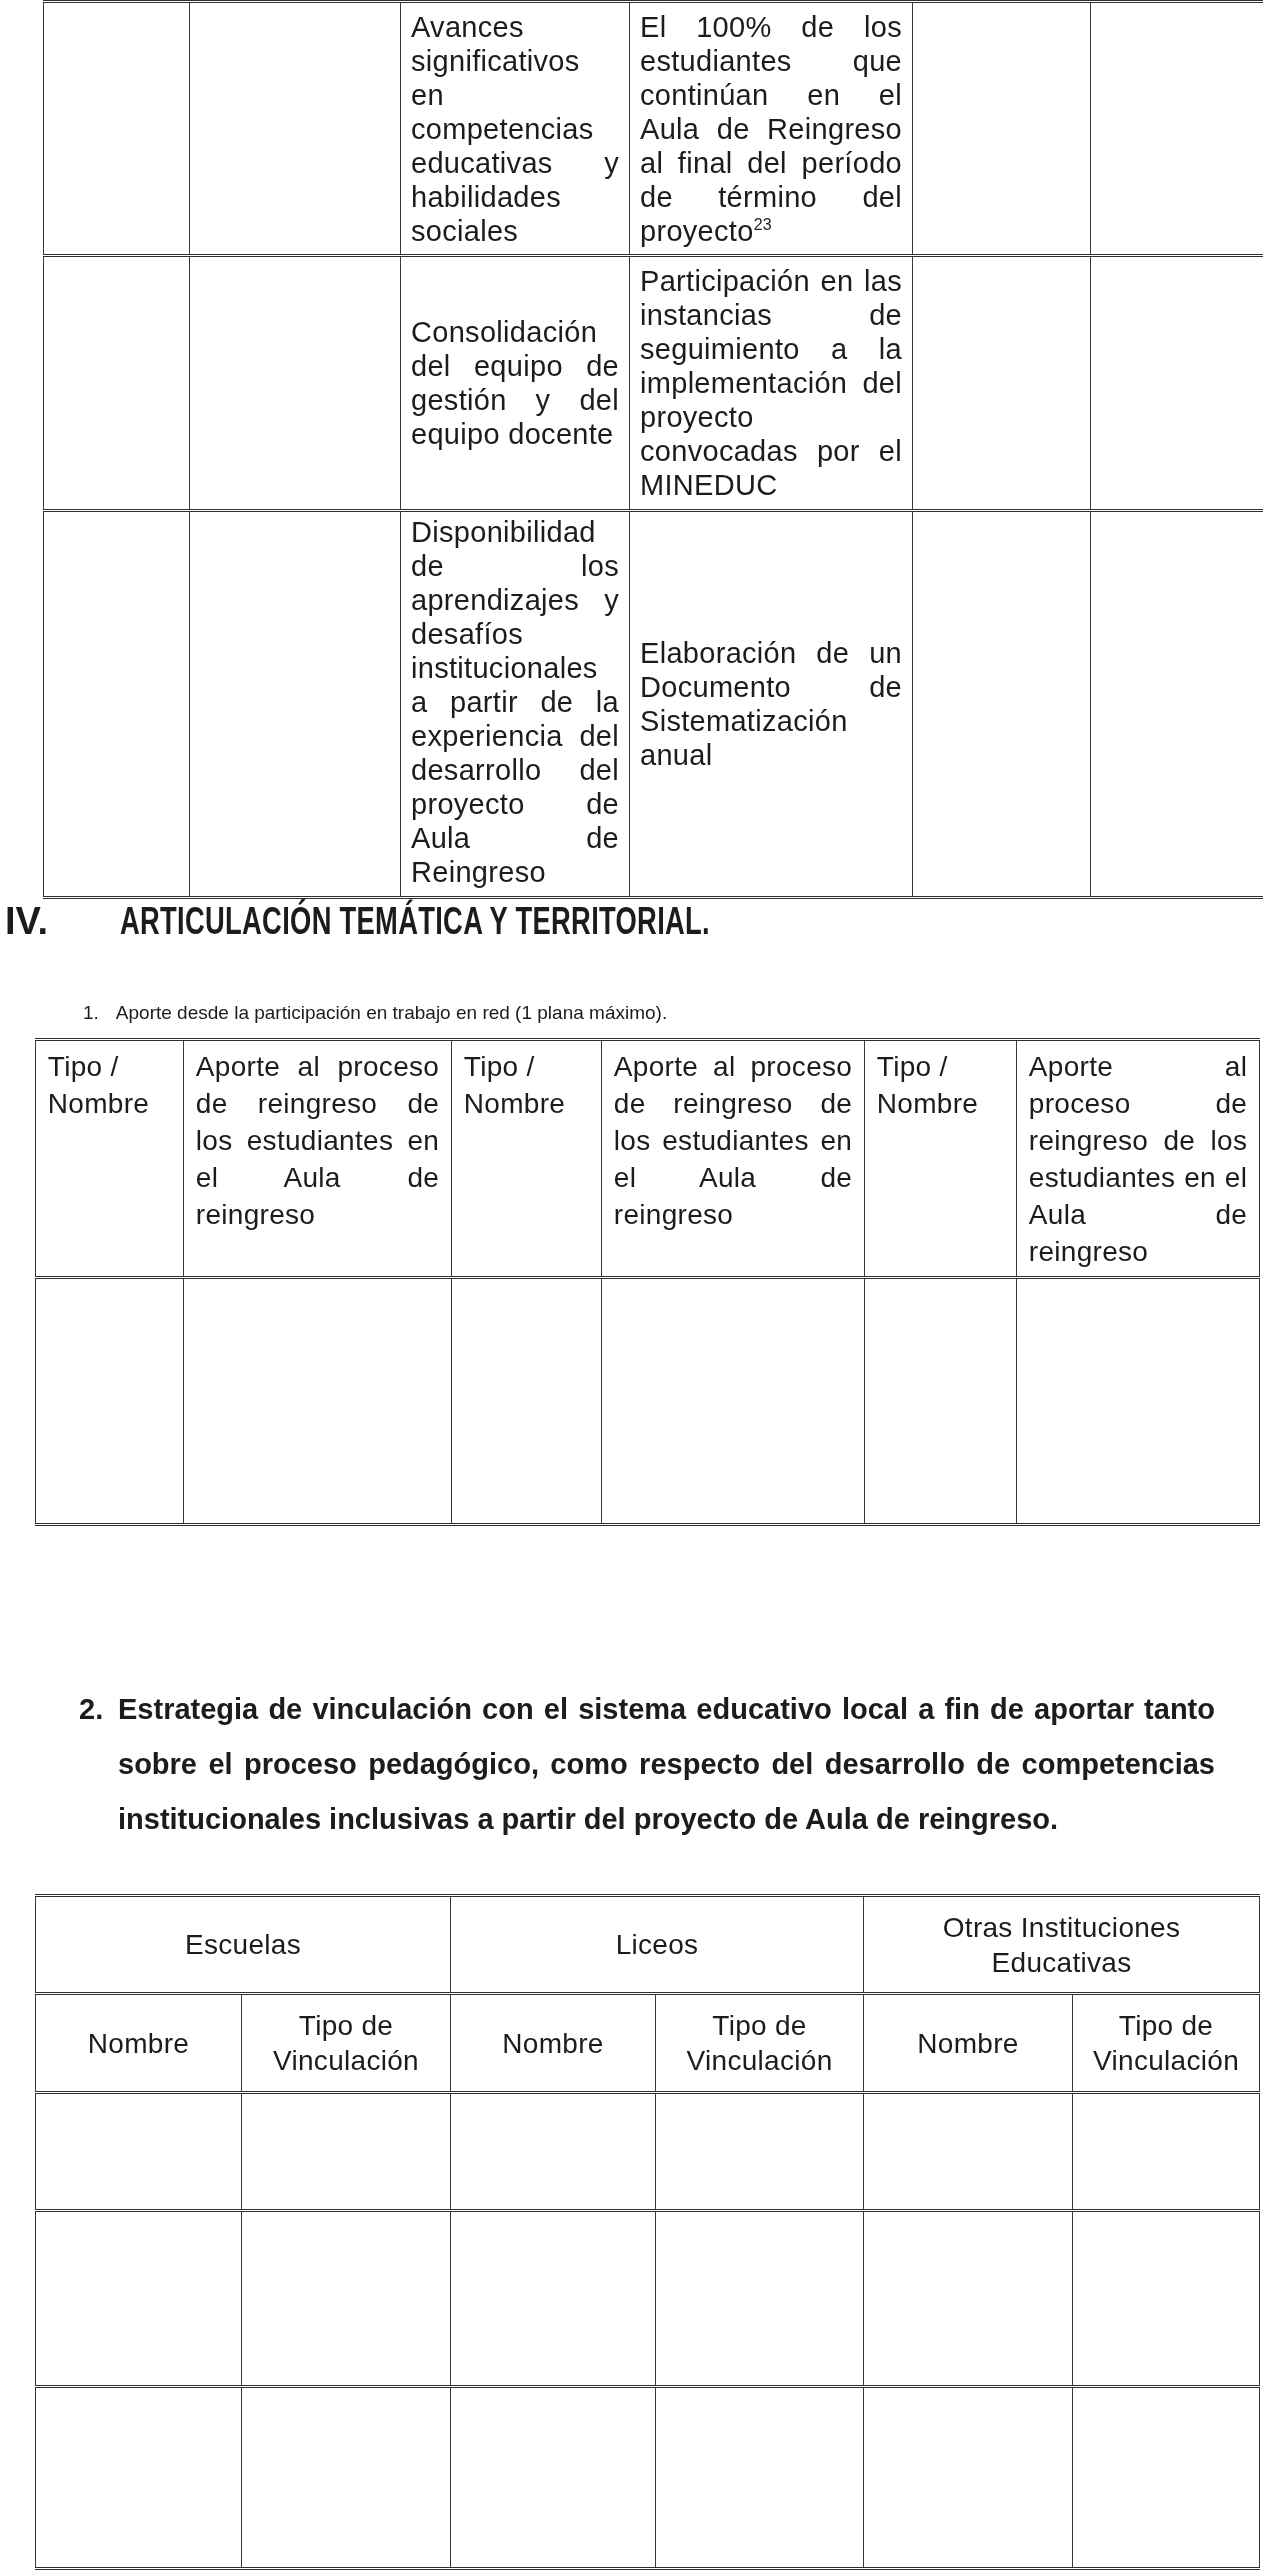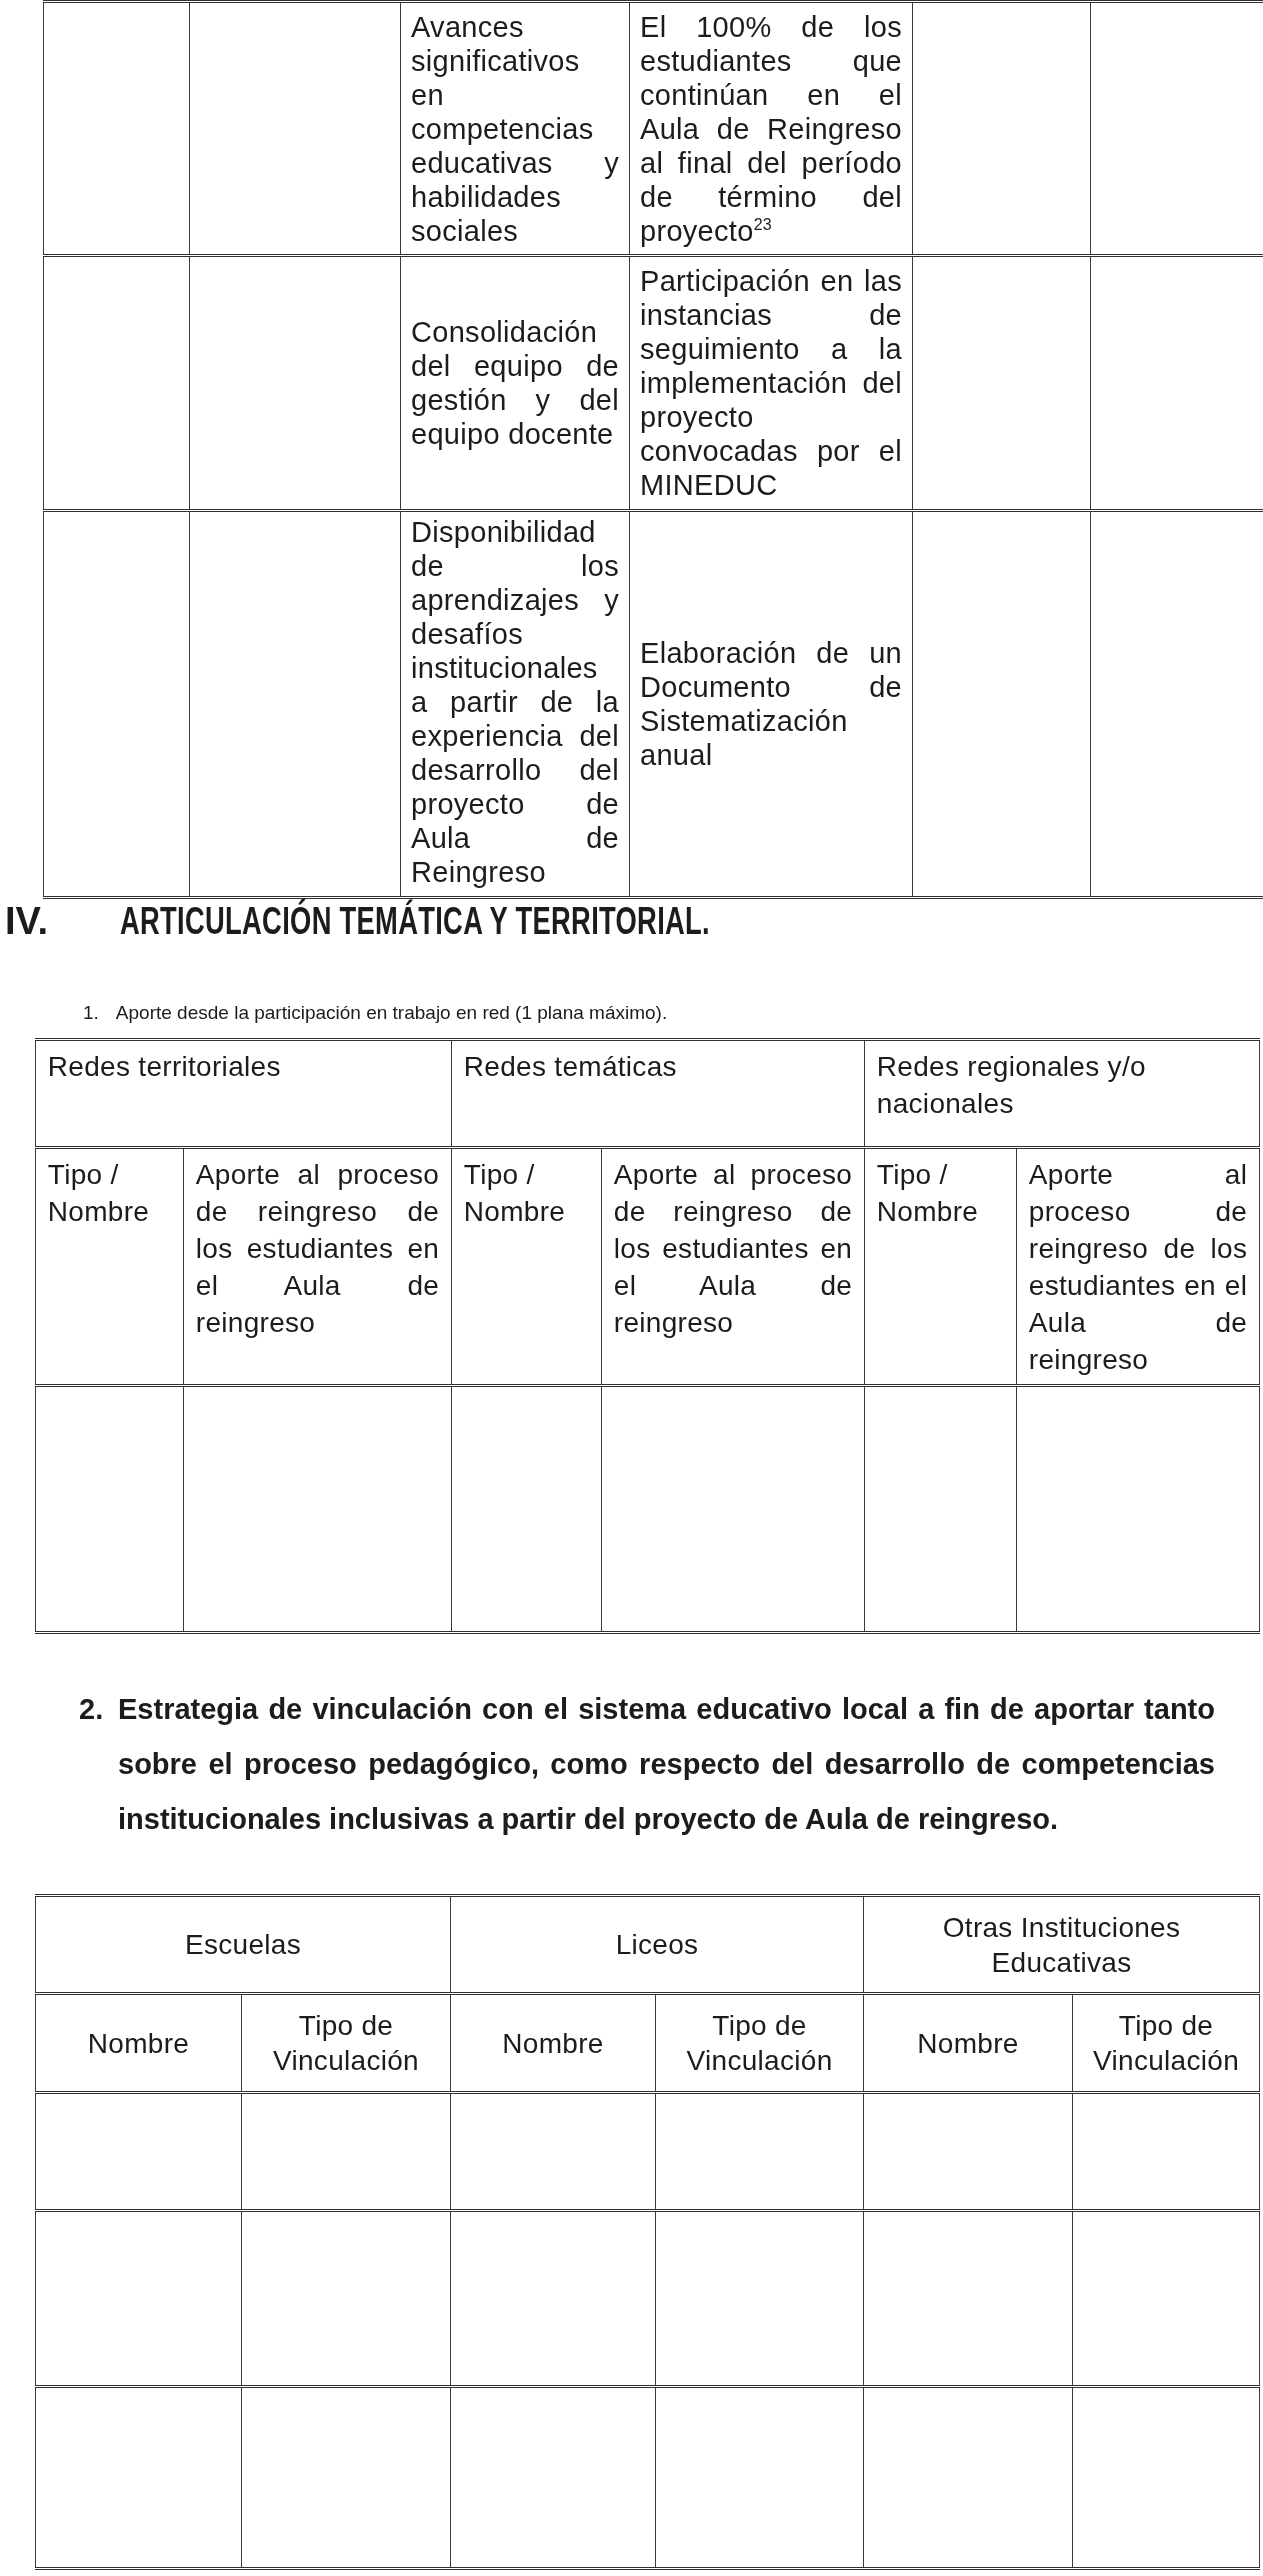--- a/index.html
+++ b/index.html
@@ -116,25 +116,20 @@
   <table class="tbl t1">
     <colgroup>
       <col style="width:148px">
         <col style="width:268px">
         <col style="width:150px">
       <col style="width:263px">
         <col style="width:152px">
         <col style="width:243px">
     </colgroup>
     <tbody>
-        <tr class="t1h">
-      <td colspan="2">Redes territoriales</td>
-      <td colspan="2">Redes temáticas</td>
-      <td colspan="2">Redes regionales y/o nacionales</td>
-    </tr>
     <tr class="t1s">
       <td>Tipo / Nombre</td>
       <td class="just">Aporte al proceso de reingreso de los estudiantes en el Aula de reingreso</td>
       <td>Tipo / Nombre</td>
       <td class="just">Aporte al proceso de reingreso de los estudiantes en el Aula de reingreso</td>
       <td>Tipo / Nombre</td>
       <td class="just">Aporte al proceso de reingreso de los estudiantes en el Aula de reingreso</td>
     </tr>
     <tr class="t1e">
       <td></td>

